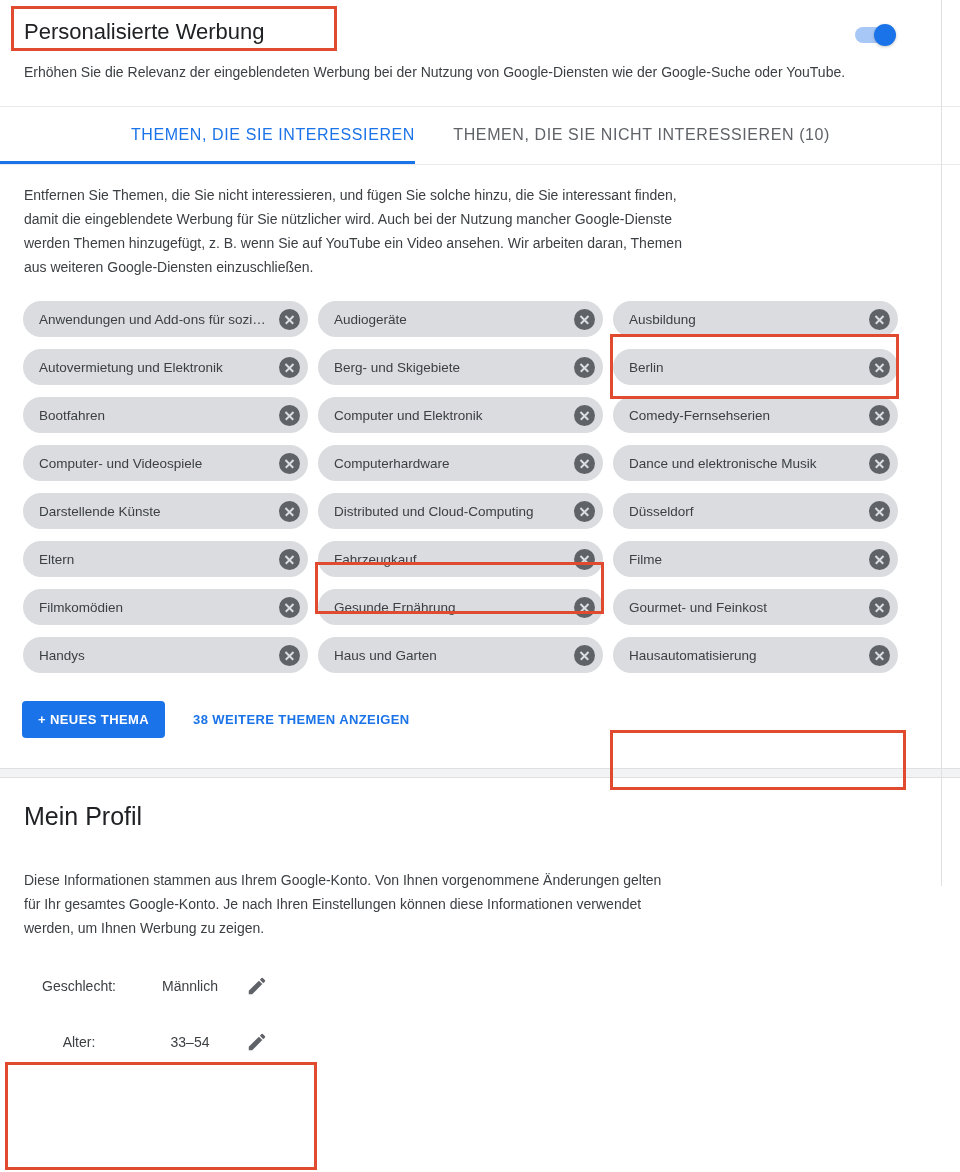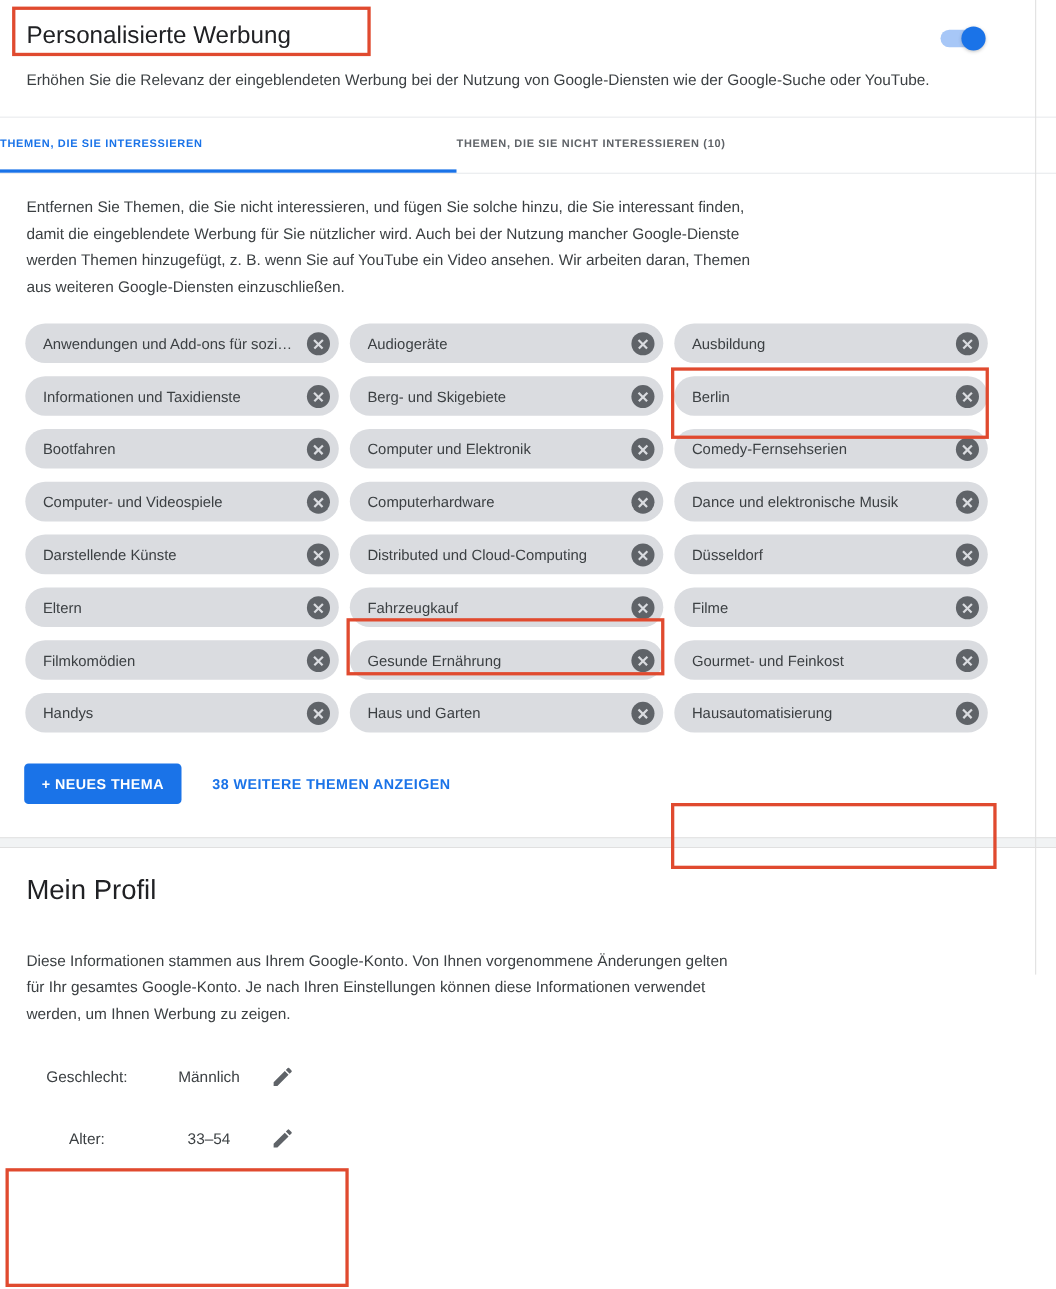--- a/index.html
+++ b/index.html
@@ -79,24 +79,24 @@
 
   
   .tabs {
     display: flex;
     border-top: 1px solid #e8eaed;
     border-bottom: 1px solid #e8eaed;
     background: #fff;
   }
   .tab {
     flex: 0 0 415px;
-    text-align: left;
-    font-size: 10px;
+    text-align: right;
+    font-size: 16px;
     letter-spacing: .6px;
-    font-weight: 700;
+    font-weight: 400;
     color: #5f6368;
     padding: 19px 0 17px 0;
     cursor: pointer;
     border-bottom: 3px solid transparent;
     box-sizing: border-box;
   }
   .tab.active {
     color: #1a73e8;
     border-bottom-color: #1a73e8;
   }
@@ -287,21 +287,21 @@
       </div>
     <div class="chip-wrap">
         <div class="chip">
           <span class="chip-label">Ausbildung</span>
           <span class="chip-x"></span>
         </div>
       </div>
 
     <div class="chip-wrap">
         <div class="chip">
-          <span class="chip-label">Informationen und Taxidienste</span>
+          <span class="chip-label">Autovermietung und Elektronik</span>
           <span class="chip-x"></span>
         </div>
       </div>
     <div class="chip-wrap">
         <div class="chip">
           <span class="chip-label">Berg- und Skigebiete</span>
           <span class="chip-x"></span>
         </div>
       </div>
     <div class="chip-wrap">

